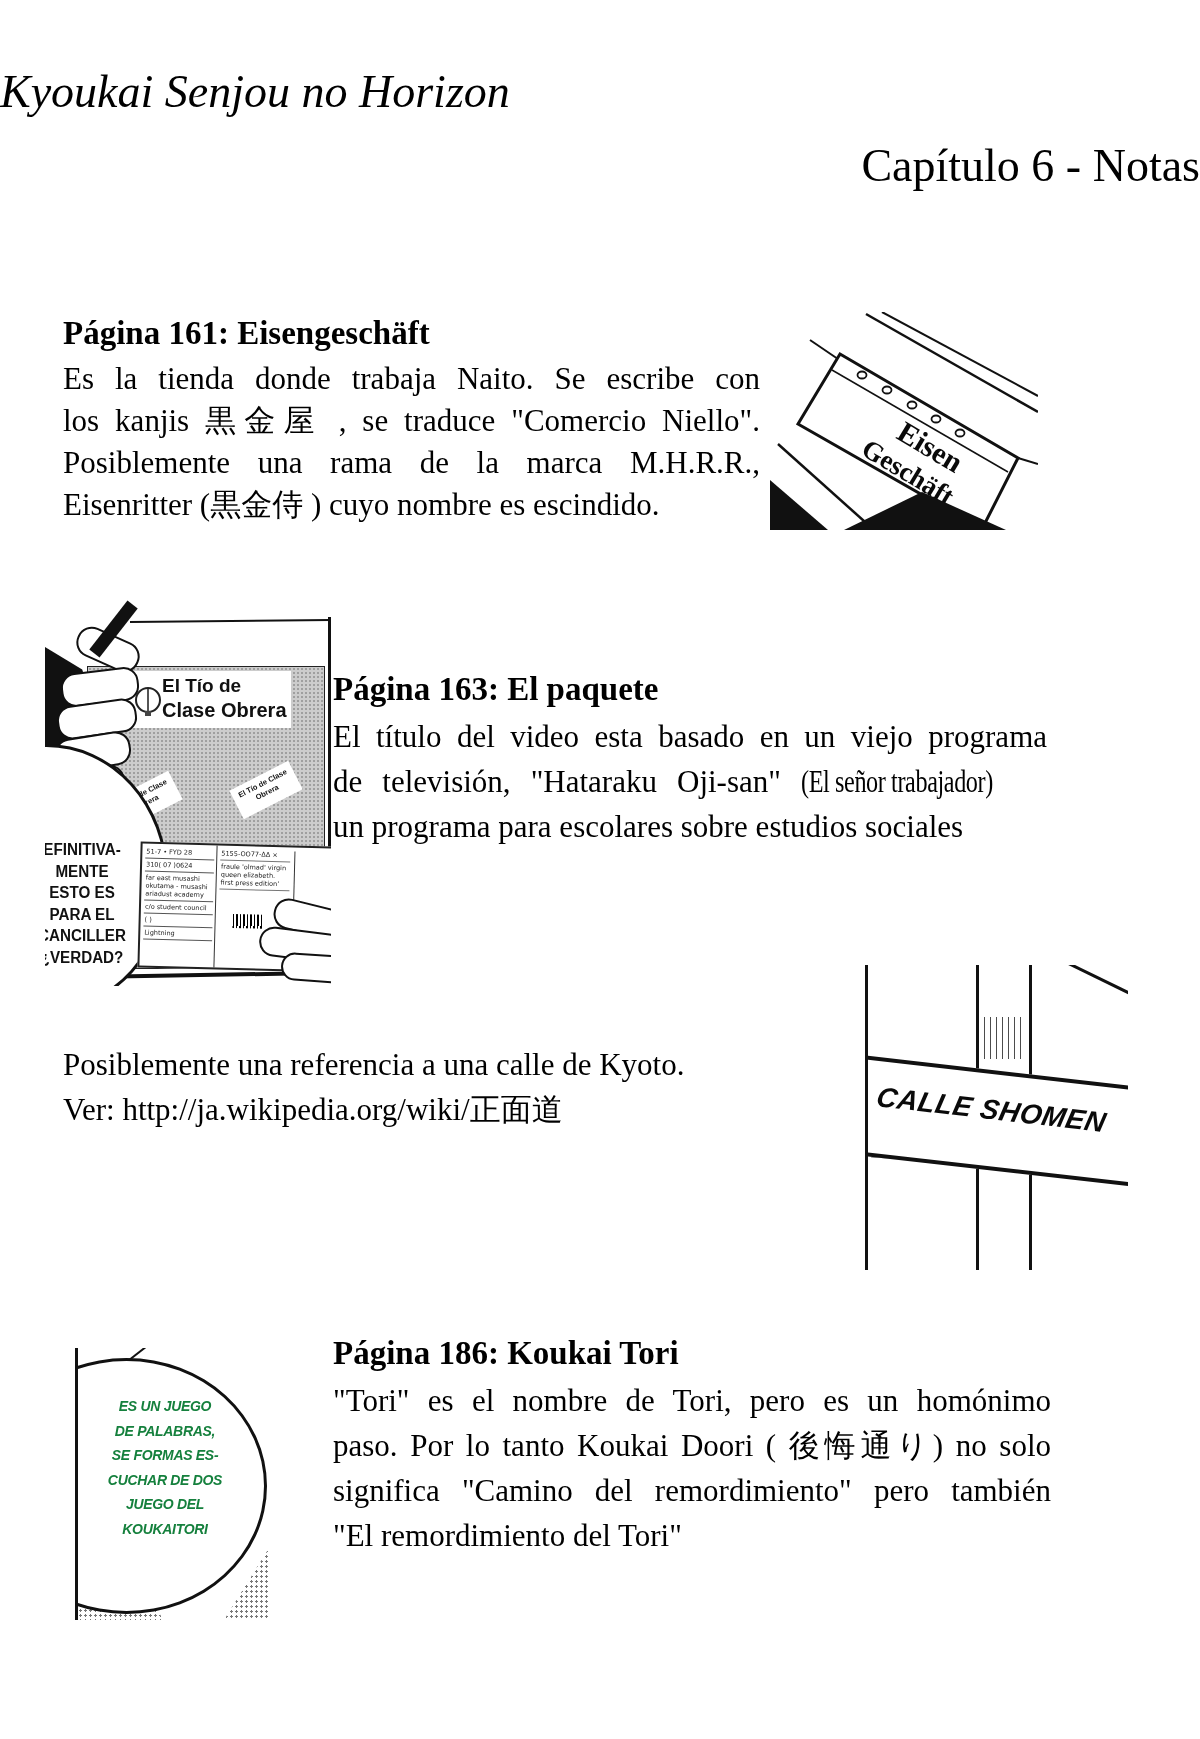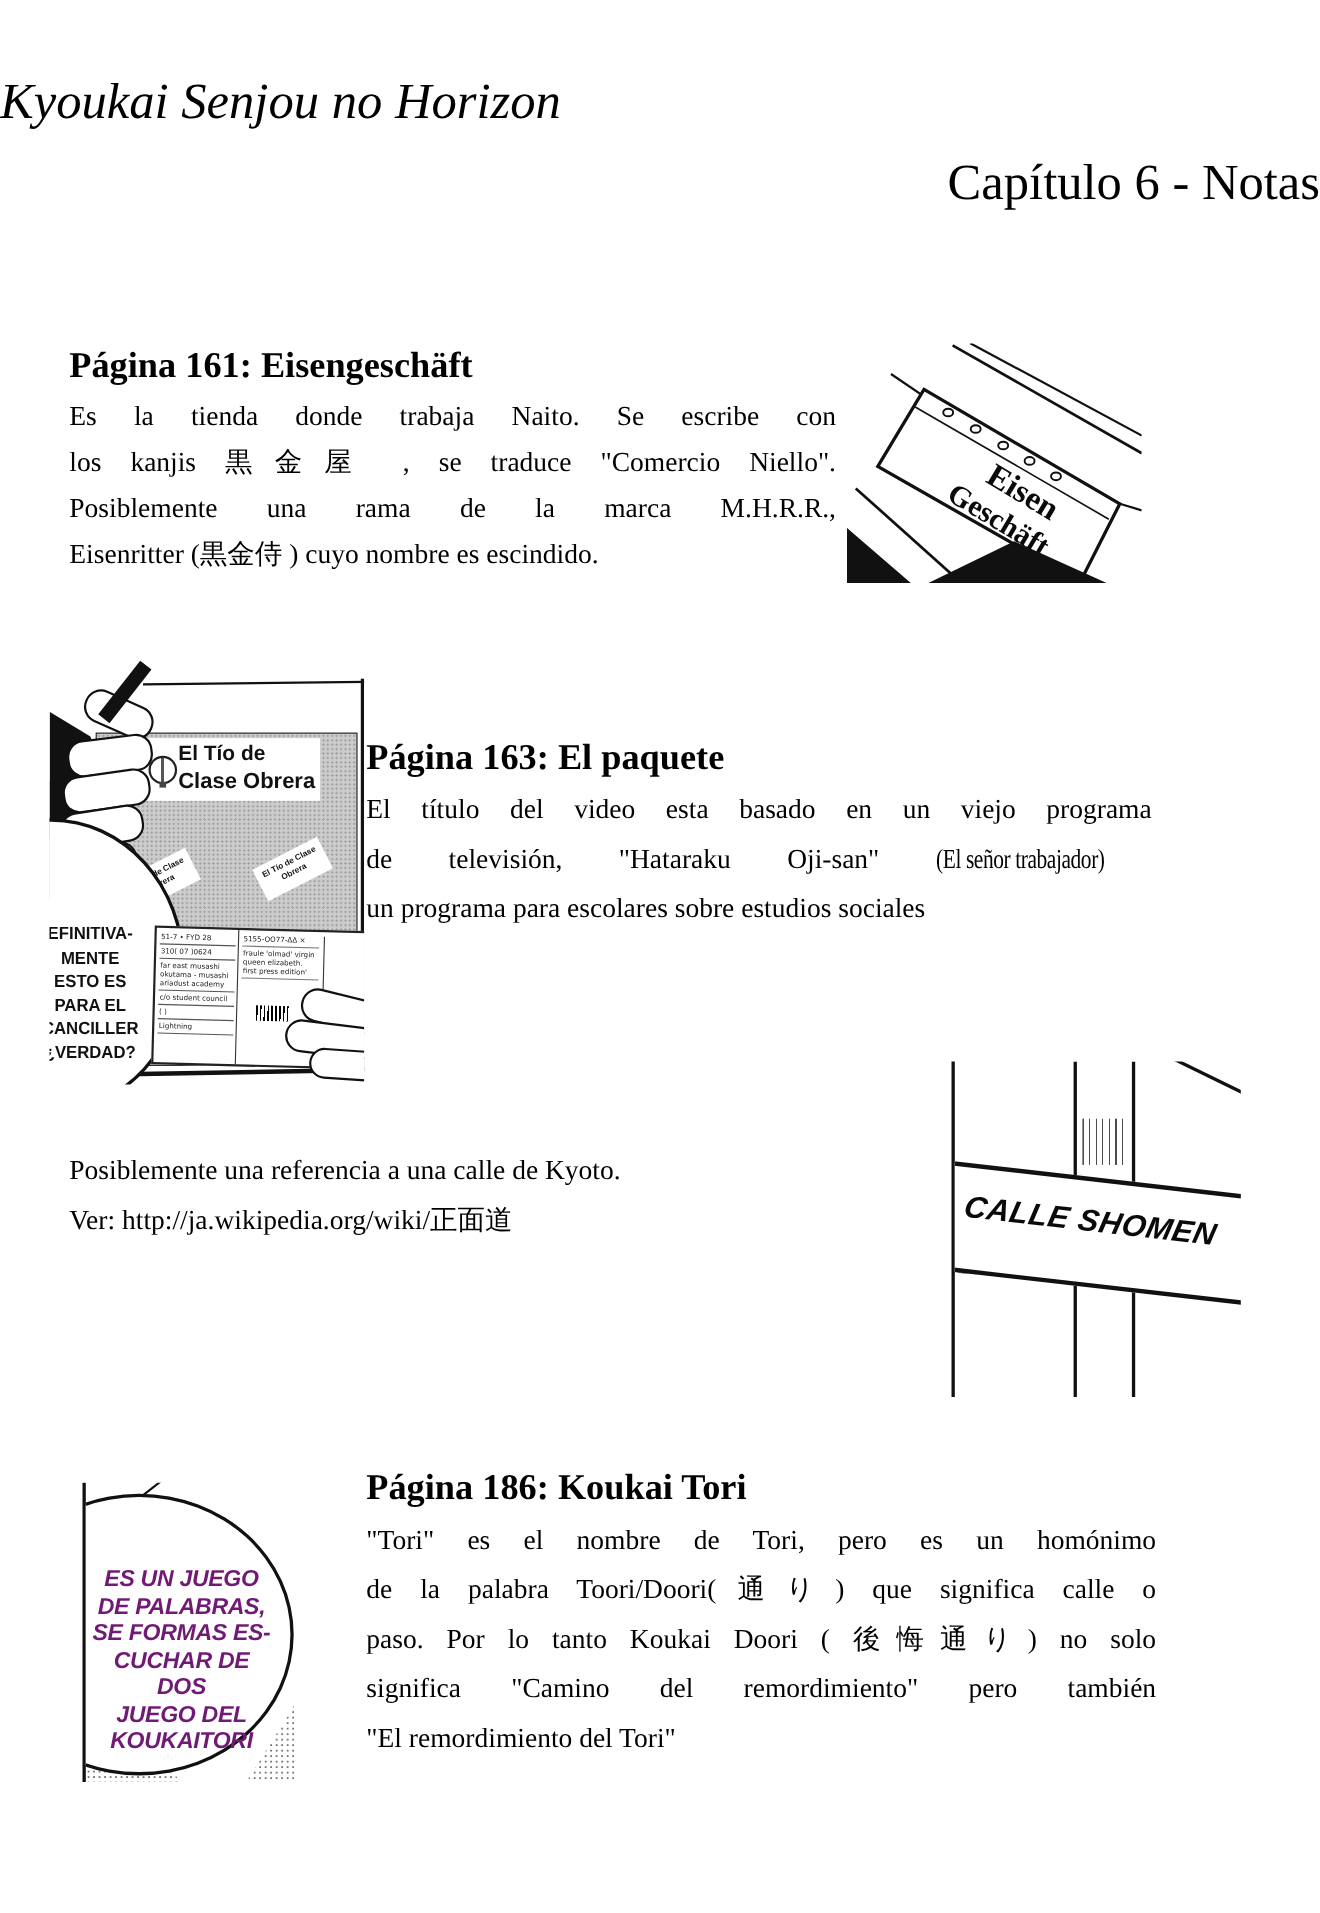--- a/index.html
+++ b/index.html
@@ -8,21 +8,21 @@
 
   
   .title{position:absolute;top:57px;left:0;width:100%;text-align:left;
          font-size:46px;line-height:70px;font-style:italic;}
   .subtitle{position:absolute;top:140px;left:0;width:100%;text-align:right;
             font-size:46px;line-height:52px;}
 
   
   .sec{position:absolute;}
   .sec-heading{font-size:33px;font-weight:bold;line-height:42px;margin-bottom:4px;white-space:nowrap;}
-  .bodyline{font-size:25px;line-height:45px;font-family:Liberation Serif, serif;}
+  .bodyline{font-size:31px;line-height:45px;font-family:Liberation Serif, serif;}
   .s161 .bodyline{line-height:42px;}
   .just{text-align:justify;text-align-last:justify;}
   .cond{display:inline-block;transform:scaleX(0.78);transform-origin:left center;letter-spacing:-0.5px;}
 
   
   .panel{position:absolute;overflow:hidden;background:#fff;}
 
   
   .panelA svg{display:block;}
 
@@ -99,21 +99,21 @@
   .pD-dots{position:absolute;left:0;top:140px;width:86px;height:132px;
            background-image:radial-gradient(#777 1px, transparent 1.2px);background-size:5px 5px;
            clip-path:polygon(0 10%,100% 100%,0 100%);}
   .pD-dots2{position:absolute;right:-14px;top:176px;width:60px;height:96px;
            background-image:radial-gradient(#777 1px, transparent 1.2px);background-size:5px 5px;
            clip-path:polygon(100% 0,100% 100%,0 100%);}
   .pD-bubble{position:absolute;left:-92px;top:10px;width:275px;height:250px;background:#fff;
              border:3px solid #111;border-radius:50%;}
   .pD-text{position:absolute;left:6px;top:46px;width:162px;text-align:center;
            font-family:"Liberation Sans",sans-serif;font-weight:bold;font-style:italic;
-           font-size:21px;line-height:24.5px;color:#701a75;letter-spacing:-0.3px;margin-top:30px;}
+           font-size:14px;line-height:24.5px;color:#15803d;letter-spacing:-0.3px;}
 </style>
 </head>
 <body>
 
 <div class="page">
 
   <div class="title">Kyoukai Senjou no Horizon</div>
   <div class="subtitle">Capítulo 6 - Notas</div>
 
   <div class="sec s161" style="left:63px;top:312px;width:697px;">
@@ -247,19 +247,18 @@
       <div>SE FORMAS ES-</div>
       <div>CUCHAR DE DOS</div>
       <div>JUEGO DEL</div>
       <div>KOUKAITORI</div>
     </div>
   </div>
 
   <div class="sec" style="left:333px;top:1332px;width:718px;">
     <div class="sec-heading">Página 186: Koukai Tori</div>
     <div class="bodyline just">"Tori" es el nombre de Tori, pero es un homónimo</div>
-    <div class="bodyline just">de la palabra Toori/Doori(通り) que significa calle o</div>
     <div class="bodyline just">paso. Por lo tanto Koukai Doori ( 後悔通り) no solo</div>
     <div class="bodyline just">significa "Camino del remordimiento" pero también</div>
     <div class="bodyline">"El remordimiento del Tori"</div>
   </div>
 
 </div>
 
 </body></html>

